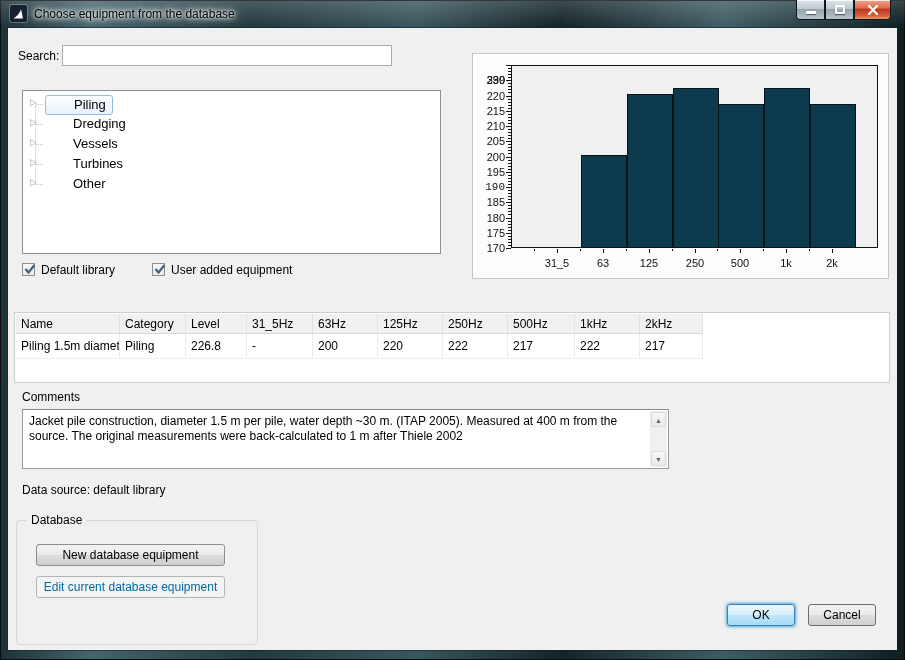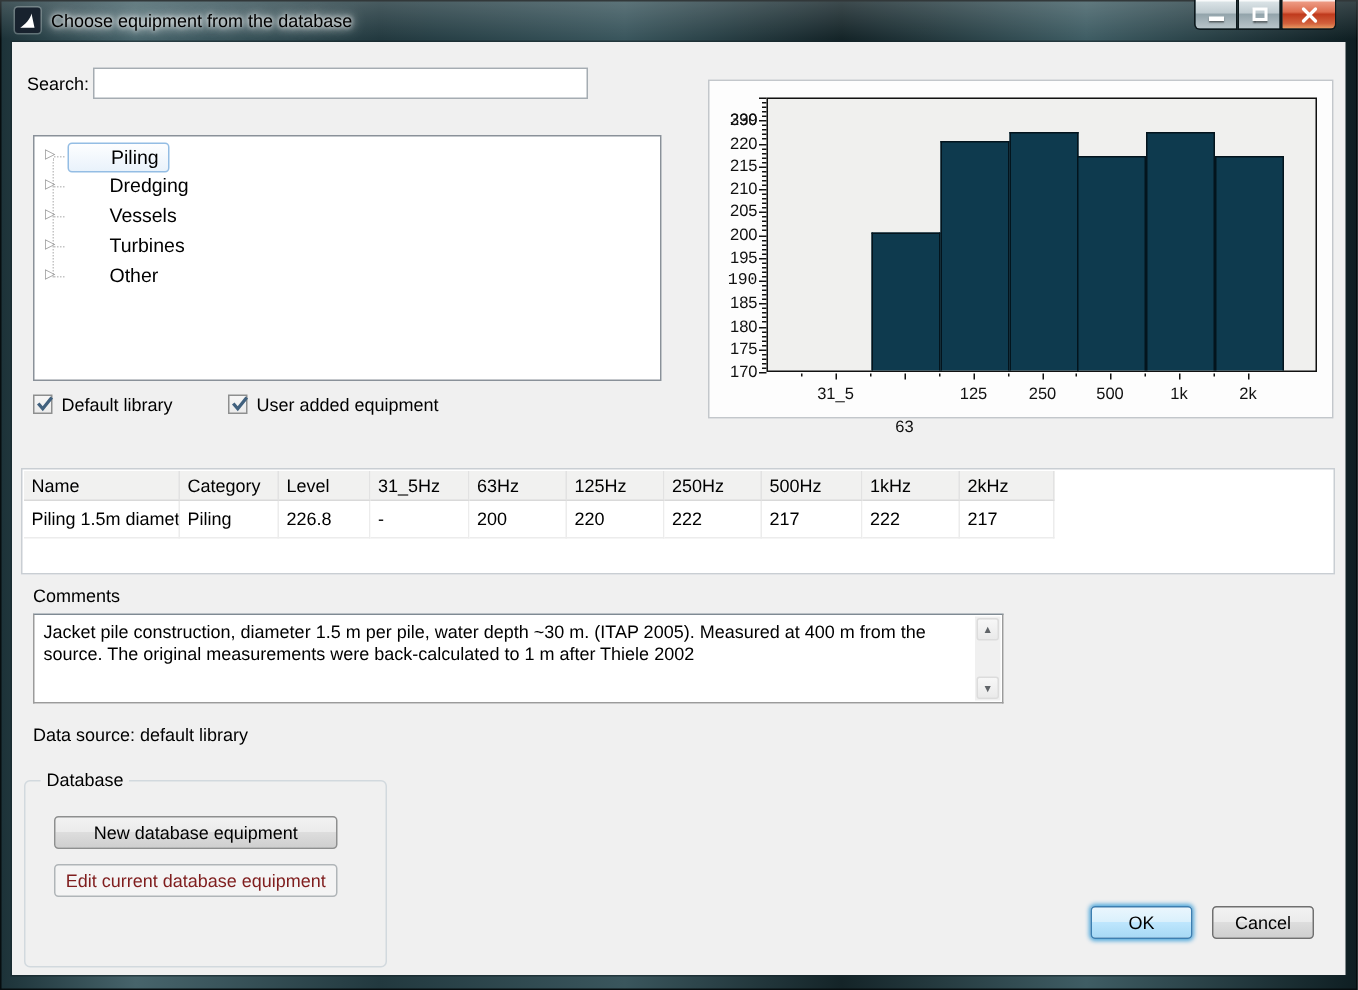--- a/index.html
+++ b/index.html
@@ -116,21 +116,21 @@
   
   .groupbox { left: 8px; top: 492px; width: 242px; height: 125px;
     border: 1px solid #d2d9de; border-radius: 4px; }
   .group-label { position: absolute; left: 10px; top: -8px; background: #f0f0f0;
     padding: 0 4px; font-size: 12px; }
   .db-buttons { position: absolute; left: 19px; top: 23px; width: 189px; }
   .db-btn { display: block; width: 189px; height: 22px; margin-bottom: 10px;
     font-family: "Liberation Sans", sans-serif; font-size: 12px; color: #000;
     border: 1px solid #8e8f8f; border-radius: 3px;
     background: linear-gradient(#f2f2f2 0%, #ebebeb 49%, #dddddd 50%, #cfcfcf 100%); }
-  .db-btn.disabled { border-color: #b0b5b8; color: #7f1d1d;
+  .db-btn.disabled { border-color: #b0b5b8; color: #0369a1;
     background: #f4f4f4; }
   
   .btn { position: absolute; width: 68px; height: 22px; font-size: 12px;
     font-family: "Liberation Sans", sans-serif; color: #000;
     border: 1px solid #707070; border-radius: 3px;
     background: linear-gradient(#f2f2f2 0%, #ebebeb 49%, #dddddd 50%, #cfcfcf 100%); }
   .btn.ok { left: 719px; top: 576px; border: 1px solid #3c7fb1;
     box-shadow: 0 0 3px 1px #4fa8dc;
     background: linear-gradient(#eaf6fd 0%, #d9f0fc 49%, #bee6fd 50%, #a7d9f5 100%); }
   .btn.cancel { left: 800px; top: 576px; }
@@ -295,21 +295,21 @@
           <div class="ytick" style="left: 35px; top: 20px; width: 3px; position: absolute;"></div>
           <div class="ytick" style="left: 35px; top: 17px; width: 3px; position: absolute;"></div>
           <div class="ytick" style="left: 35px; top: 14px; width: 3px; position: absolute;"></div>
           <div class="ytick" style="left: 33px; top: 11px; width: 5px; position: absolute;"></div>
           <div class="ylabel" style="left: 2px; top: 5px; position: absolute; margin-top: 15px;">230</div>
           <div class="xtick" style="left: 84px; top: 195px; height: 4px; position: absolute;"></div>
           <div class="xtick" style="left: 61px; top: 195px; height: 2px; position: absolute;"></div>
           <div class="xlabel" style="left: 84px; top: 203px; position: absolute; transform: translateX(-50%);">31_5</div>
           <div class="xtick" style="left: 130px; top: 195px; height: 4px; position: absolute;"></div>
           <div class="xtick" style="left: 107px; top: 195px; height: 2px; position: absolute;"></div>
-          <div class="xlabel" style="left: 130px; top: 203px; position: absolute; transform: translateX(-50%); margin-top: 22px;">63</div>
+          <div class="xlabel" style="left: 130px; top: 203px; position: absolute; transform: translateX(-50%);">63</div>
           <div class="xtick" style="left: 176px; top: 195px; height: 4px; position: absolute;"></div>
           <div class="xtick" style="left: 153px; top: 195px; height: 2px; position: absolute;"></div>
           <div class="xlabel" style="left: 176px; top: 203px; position: absolute; transform: translateX(-50%);">125</div>
           <div class="xtick" style="left: 222px; top: 195px; height: 4px; position: absolute;"></div>
           <div class="xtick" style="left: 199px; top: 195px; height: 2px; position: absolute;"></div>
           <div class="xlabel" style="left: 222px; top: 203px; position: absolute; transform: translateX(-50%);">250</div>
           <div class="xtick" style="left: 267px; top: 195px; height: 4px; position: absolute;"></div>
           <div class="xtick" style="left: 244px; top: 195px; height: 2px; position: absolute;"></div>
           <div class="xlabel" style="left: 267px; top: 203px; position: absolute; transform: translateX(-50%);">500</div>
           <div class="xtick" style="left: 313px; top: 195px; height: 4px; position: absolute;"></div>

